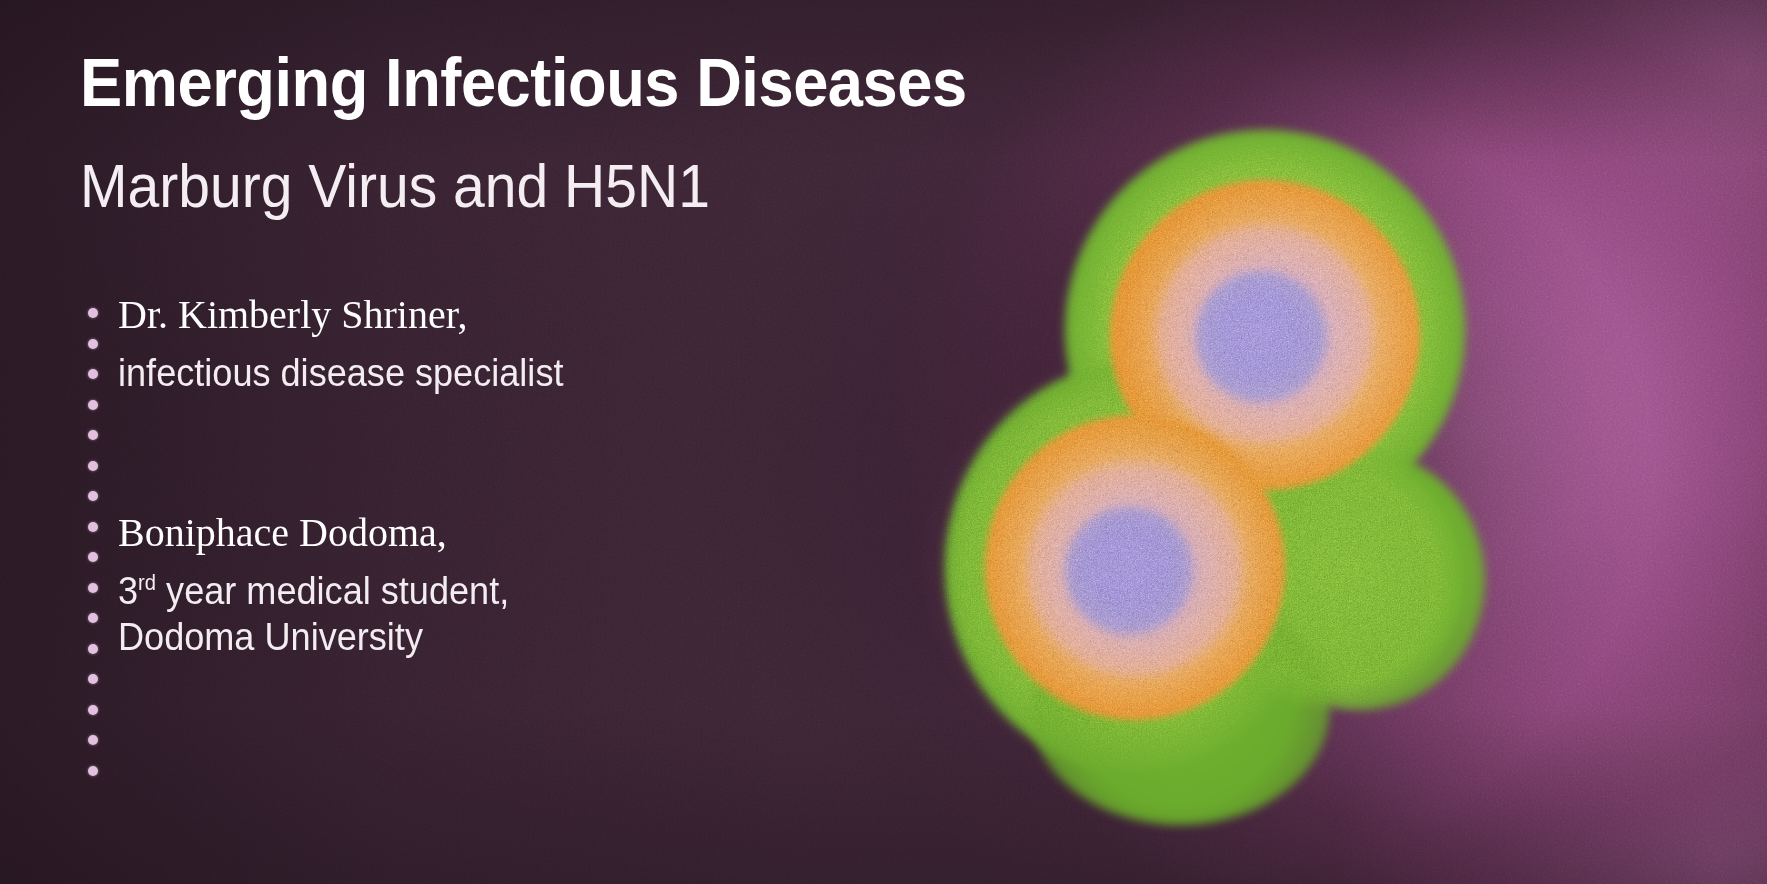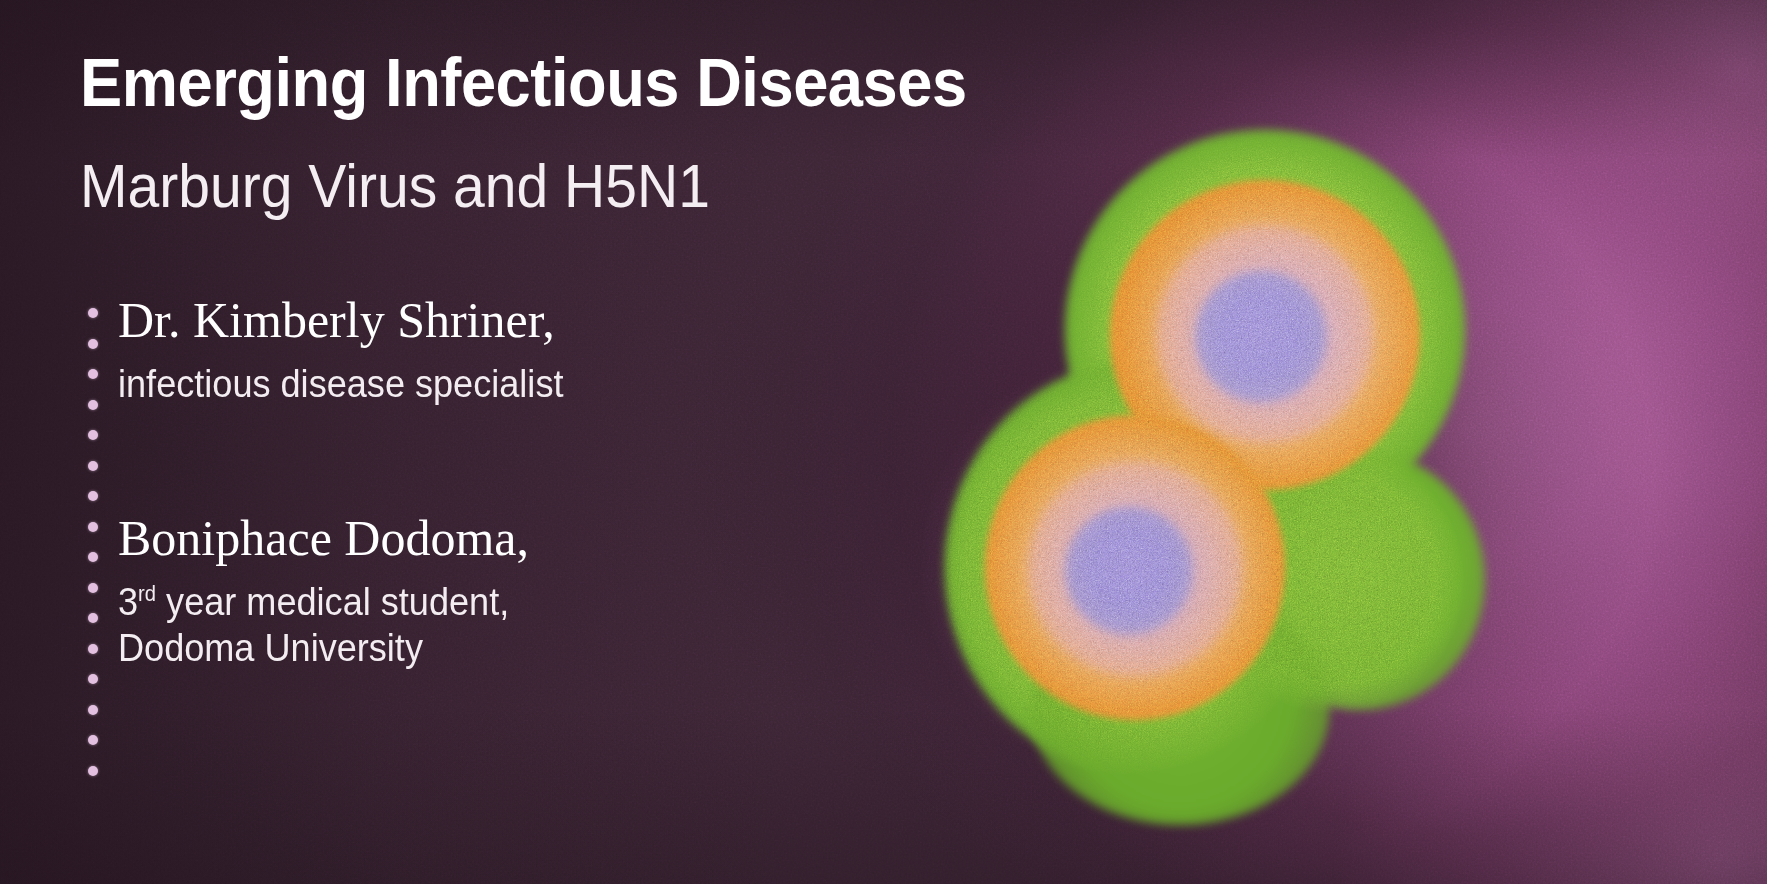--- a/index.html
+++ b/index.html
@@ -223,21 +223,21 @@
 
   .speaker{
     position:absolute;
     left:118px;
   }
   .speaker-1{ top:294px; }
   .speaker-2{ top:512px; }
 
   .sp-name{
     font-family:"Liberation Serif","DejaVu Serif",serif;
-    font-size:50px;
+    font-size:40px;
     line-height:1.05;
     font-weight:400;
     color:#ffffff;
     white-space:nowrap;
   }
   .sp-role{
     margin-top:14px;
     font-family:"Liberation Sans Narrow","Liberation Sans",sans-serif;
     font-weight:300;
     font-size:38px;

